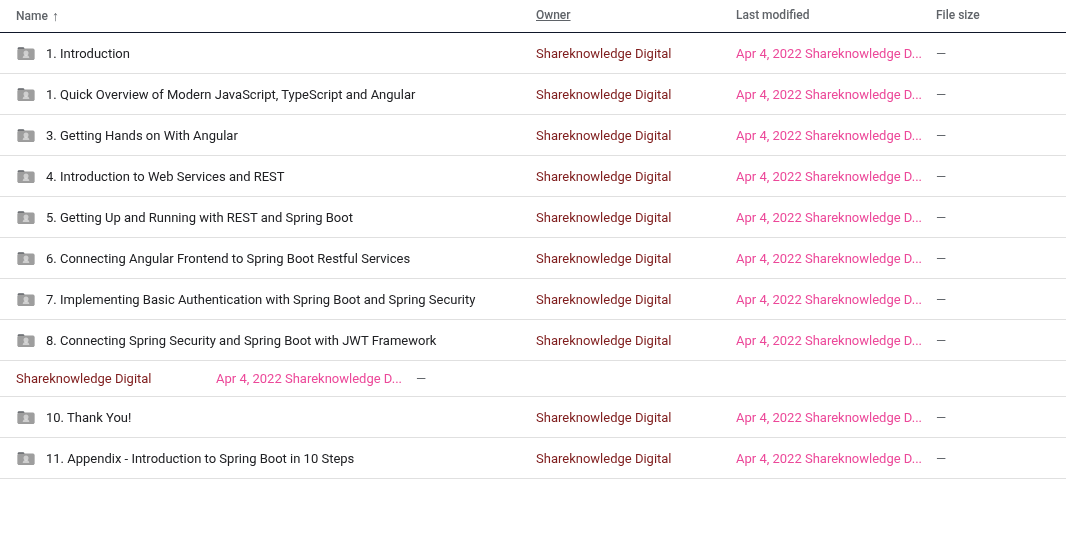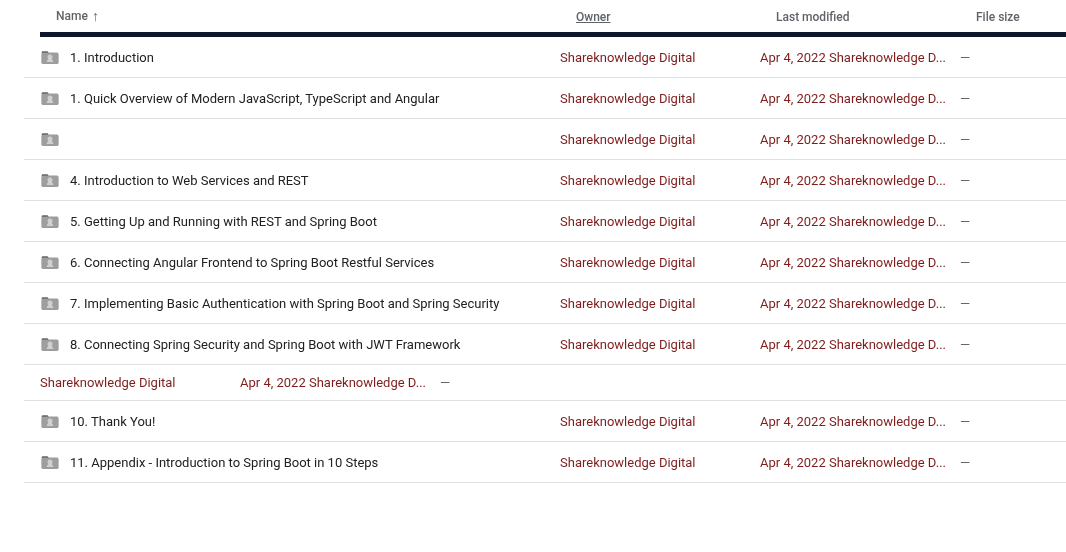--- a/index.html
+++ b/index.html
@@ -13,27 +13,26 @@
       color: #202124;
       background: #fff;
       width: 1066px;
       min-height: 552px;
     }
     .table-container {
       width: 100%;
     }
     .table-header {
       display: flex;
-      align-items: flex-end;
+      align-items: flex-start;
       padding: 8px 16px;
-      border-bottom: 5px solid #0f172a;
+      border-bottom: 1px solid #0f172a;
       color: #5f6368;
       font-size: 12px;
       font-weight: 500;
-      margin-left: 40px;
     }
     .col-name {
       flex: 0 0 520px;
       display: flex;
       align-items: center;
       gap: 4px;
     }
     .col-owner {
       flex: 0 0 200px;
       text-decoration: underline;
@@ -47,36 +46,35 @@
     .sort-icon {
       font-size: 14px;
       color: #5f6368;
     }
     .table-row {
       display: flex;
       align-items: center;
       padding: 10px 16px;
       border-bottom: 1px solid #e0e0e0;
       cursor: pointer;
-      margin-left: 24px;
     }
     .row-name {
       flex: 0 0 520px;
       display: flex;
       align-items: center;
       gap: 10px;
     }
     .row-owner {
       flex: 0 0 200px;
       color: #7f1d1d;
       font-size: 13px;
     }
     .row-modified {
       flex: 0 0 200px;
-      color: #7f1d1d;
+      color: #ec4899;
       font-size: 13px;
     }
     .row-size {
       flex: 1;
       color: #5f6368;
       font-size: 13px;
     }
     .folder-icon {
       width: 20px;
       height: 20px;
@@ -140,20 +138,21 @@
       <div class="table-row">
     <div class="row-name">
       <svg class="folder-icon" viewBox="0 0 24 24" fill="none" xmlns="http://www.w3.org/2000/svg">
         <rect x="2" y="5" width="8" height="3" rx="1.5" fill="#5f6368"></rect>
         <rect x="2" y="7" width="20" height="13" rx="1.5" fill="#757575"></rect>
         <rect x="2" y="7" width="20" height="13" rx="1.5" fill="#9e9e9e"></rect>
 
         <circle cx="12" cy="12" r="3" fill="#fff" opacity="0.5"></circle>
         <path d="M8 18c0-2.2 1.8-4 4-4s4 1.8 4 4" fill="#fff" opacity="0.5"></path>
       </svg>
+      <span class="row-label">3. Getting Hands on With Angular</span>
     </div>
     <div class="row-owner">Shareknowledge Digital</div>
     <div class="row-modified">Apr 4, 2022 Shareknowledge D...</div>
     <div class="row-size dash">—</div>
   </div>
       <div class="table-row">
     <div class="row-name">
       <svg class="folder-icon" viewBox="0 0 24 24" fill="none" xmlns="http://www.w3.org/2000/svg">
         <rect x="2" y="5" width="8" height="3" rx="1.5" fill="#5f6368"></rect>
         <rect x="2" y="7" width="20" height="13" rx="1.5" fill="#757575"></rect>

